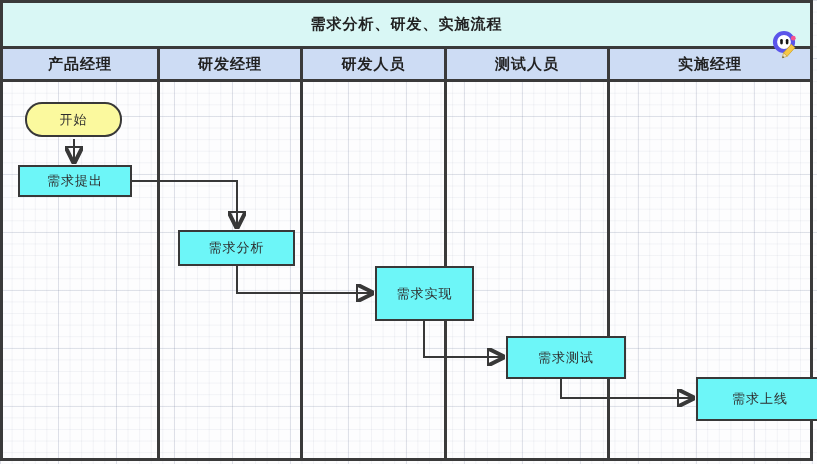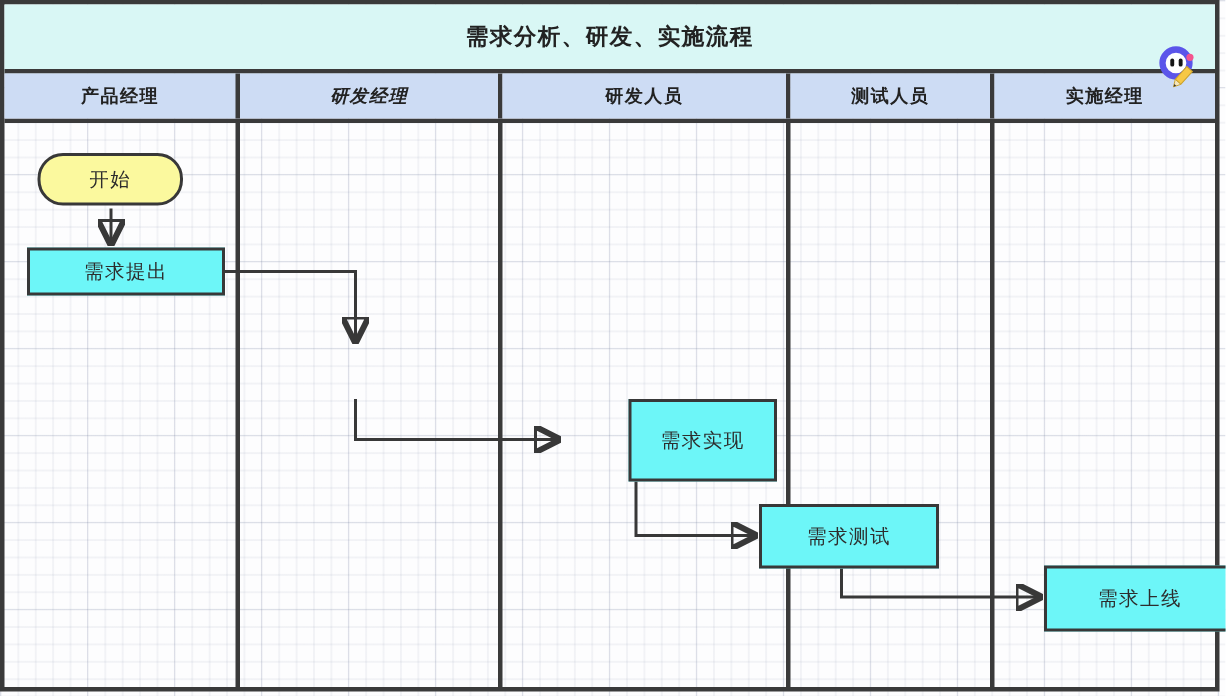--- a/index.html
+++ b/index.html
@@ -28,26 +28,26 @@
     display:flex;align-items:center;justify-content:center;
     font-size:15px;font-weight:bold;color:#222;
     letter-spacing:1px;
   }
   .lane-headers{
     display:flex;flex:0 0 30px;height:30px;
     border-bottom:3px solid #3a3a3a;
   }
   .lane-headers .cell{
     display:flex;align-items:center;justify-content:center;
-    font-size:12px;font-weight:bold;color:#222;
+    font-size:15px;font-weight:bold;color:#222;
     box-sizing:border-box;letter-spacing:1px;
   }
   .lane-bodies{display:flex;flex:1 1 auto;}
   .lane-bodies .cell{box-sizing:border-box;}
-  .w1{width:157px;} .w2{width:175px;font-style:italic;} .w3{width:192px;} .w4{width:136px;}
+  .w1{width:157px;} .w2{width:143px;} .w3{width:144px;} .w4{width:163px;}
   .w5{flex:1 1 auto;}
   .sep{border-right:3px solid #3a3a3a;}
   .node{
     position:absolute;display:flex;align-items:center;justify-content:center;
     border:2px solid #383838;box-sizing:border-box;
     font-size:13px;color:#2d2d2d;letter-spacing:1px;
     z-index:3;
   }
   .node.process{background:#6df6f8;}
   .node.terminator{background:#fbf99e;border-radius:17px;font-family:Liberation Serif, serif;}
@@ -88,24 +88,25 @@
     </defs>
     <path d="M74,139 L74,162" marker-end="url(#arw)"></path>
     <path d="M132,181 L237,181 L237,227" marker-end="url(#arw)"></path>
     <path d="M237,266 L237,293 L372,293" marker-end="url(#arw)"></path>
     <path d="M424,321 L424,357 L503,357" marker-end="url(#arw)"></path>
     <path d="M561,379 L561,398 L693,398" marker-end="url(#arw)"></path>
   </svg>
 
   <div class="node terminator" style="left:25px;top:102px;width:97px;height:35px;">开始</div>
 
-  <div class="node process" style="left:18px;top:165px;width:132px;height:32px;">需求提出</div>
+  <div class="node process" style="left:18px;top:165px;width:114px;height:32px;">需求提出</div>
 
+  <div class="node process" style="left:178px;top:230px;width:117px;height:36px;">需求分析</div>
 
-  <div class="node process" style="left:375px;top:266px;width:99px;height:55px;margin-left:44px;">需求实现</div>
+  <div class="node process" style="left:375px;top:266px;width:99px;height:55px;">需求实现</div>
 
   <div class="node process" style="left:506px;top:336px;width:120px;height:43px;">需求测试</div>
 
   <div class="node process" style="left:696px;top:377px;width:128px;height:44px;">需求上线</div>
 
   <div class="collab">
     <svg width="28" height="31" viewBox="0 0 28 31">
       <circle cx="13" cy="12" r="9" fill="#ffffff" stroke="#5b55ea" stroke-width="4.2"></circle>
       <rect x="9.2" y="9" width="2.6" height="5.4" rx="1.3" fill="#151515"></rect>
       <rect x="14.8" y="9" width="2.6" height="5.4" rx="1.3" fill="#151515"></rect>

